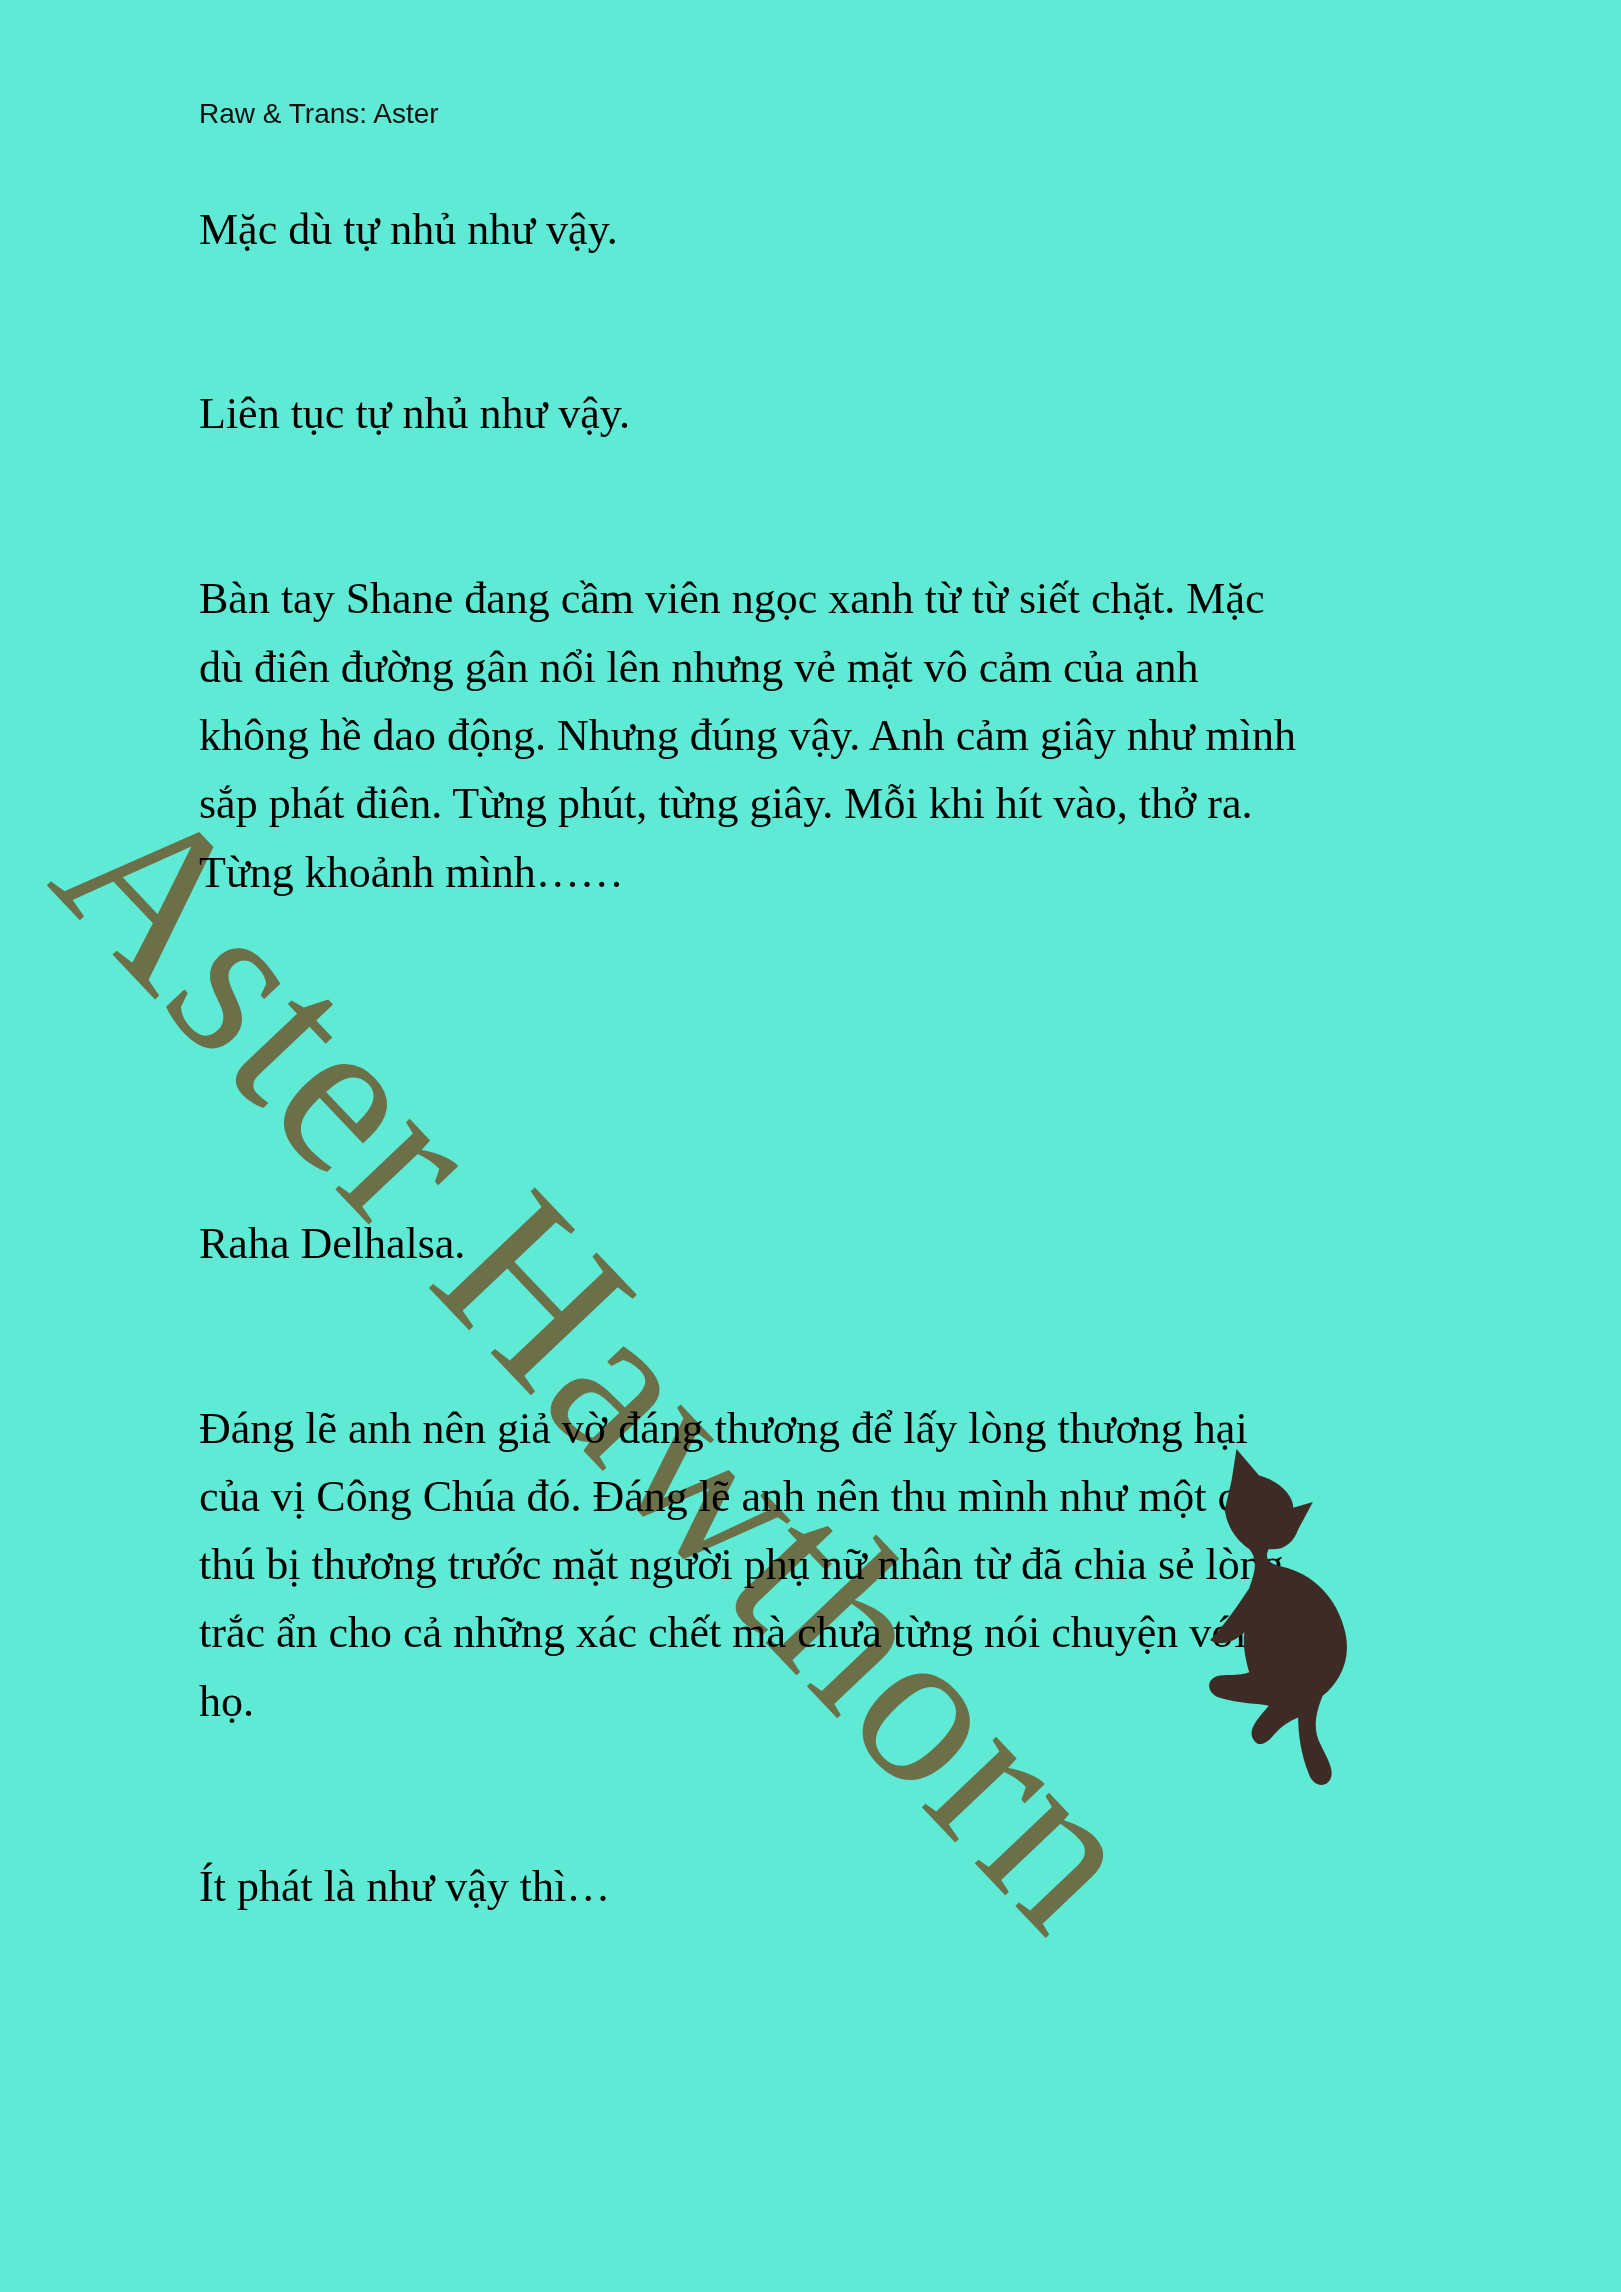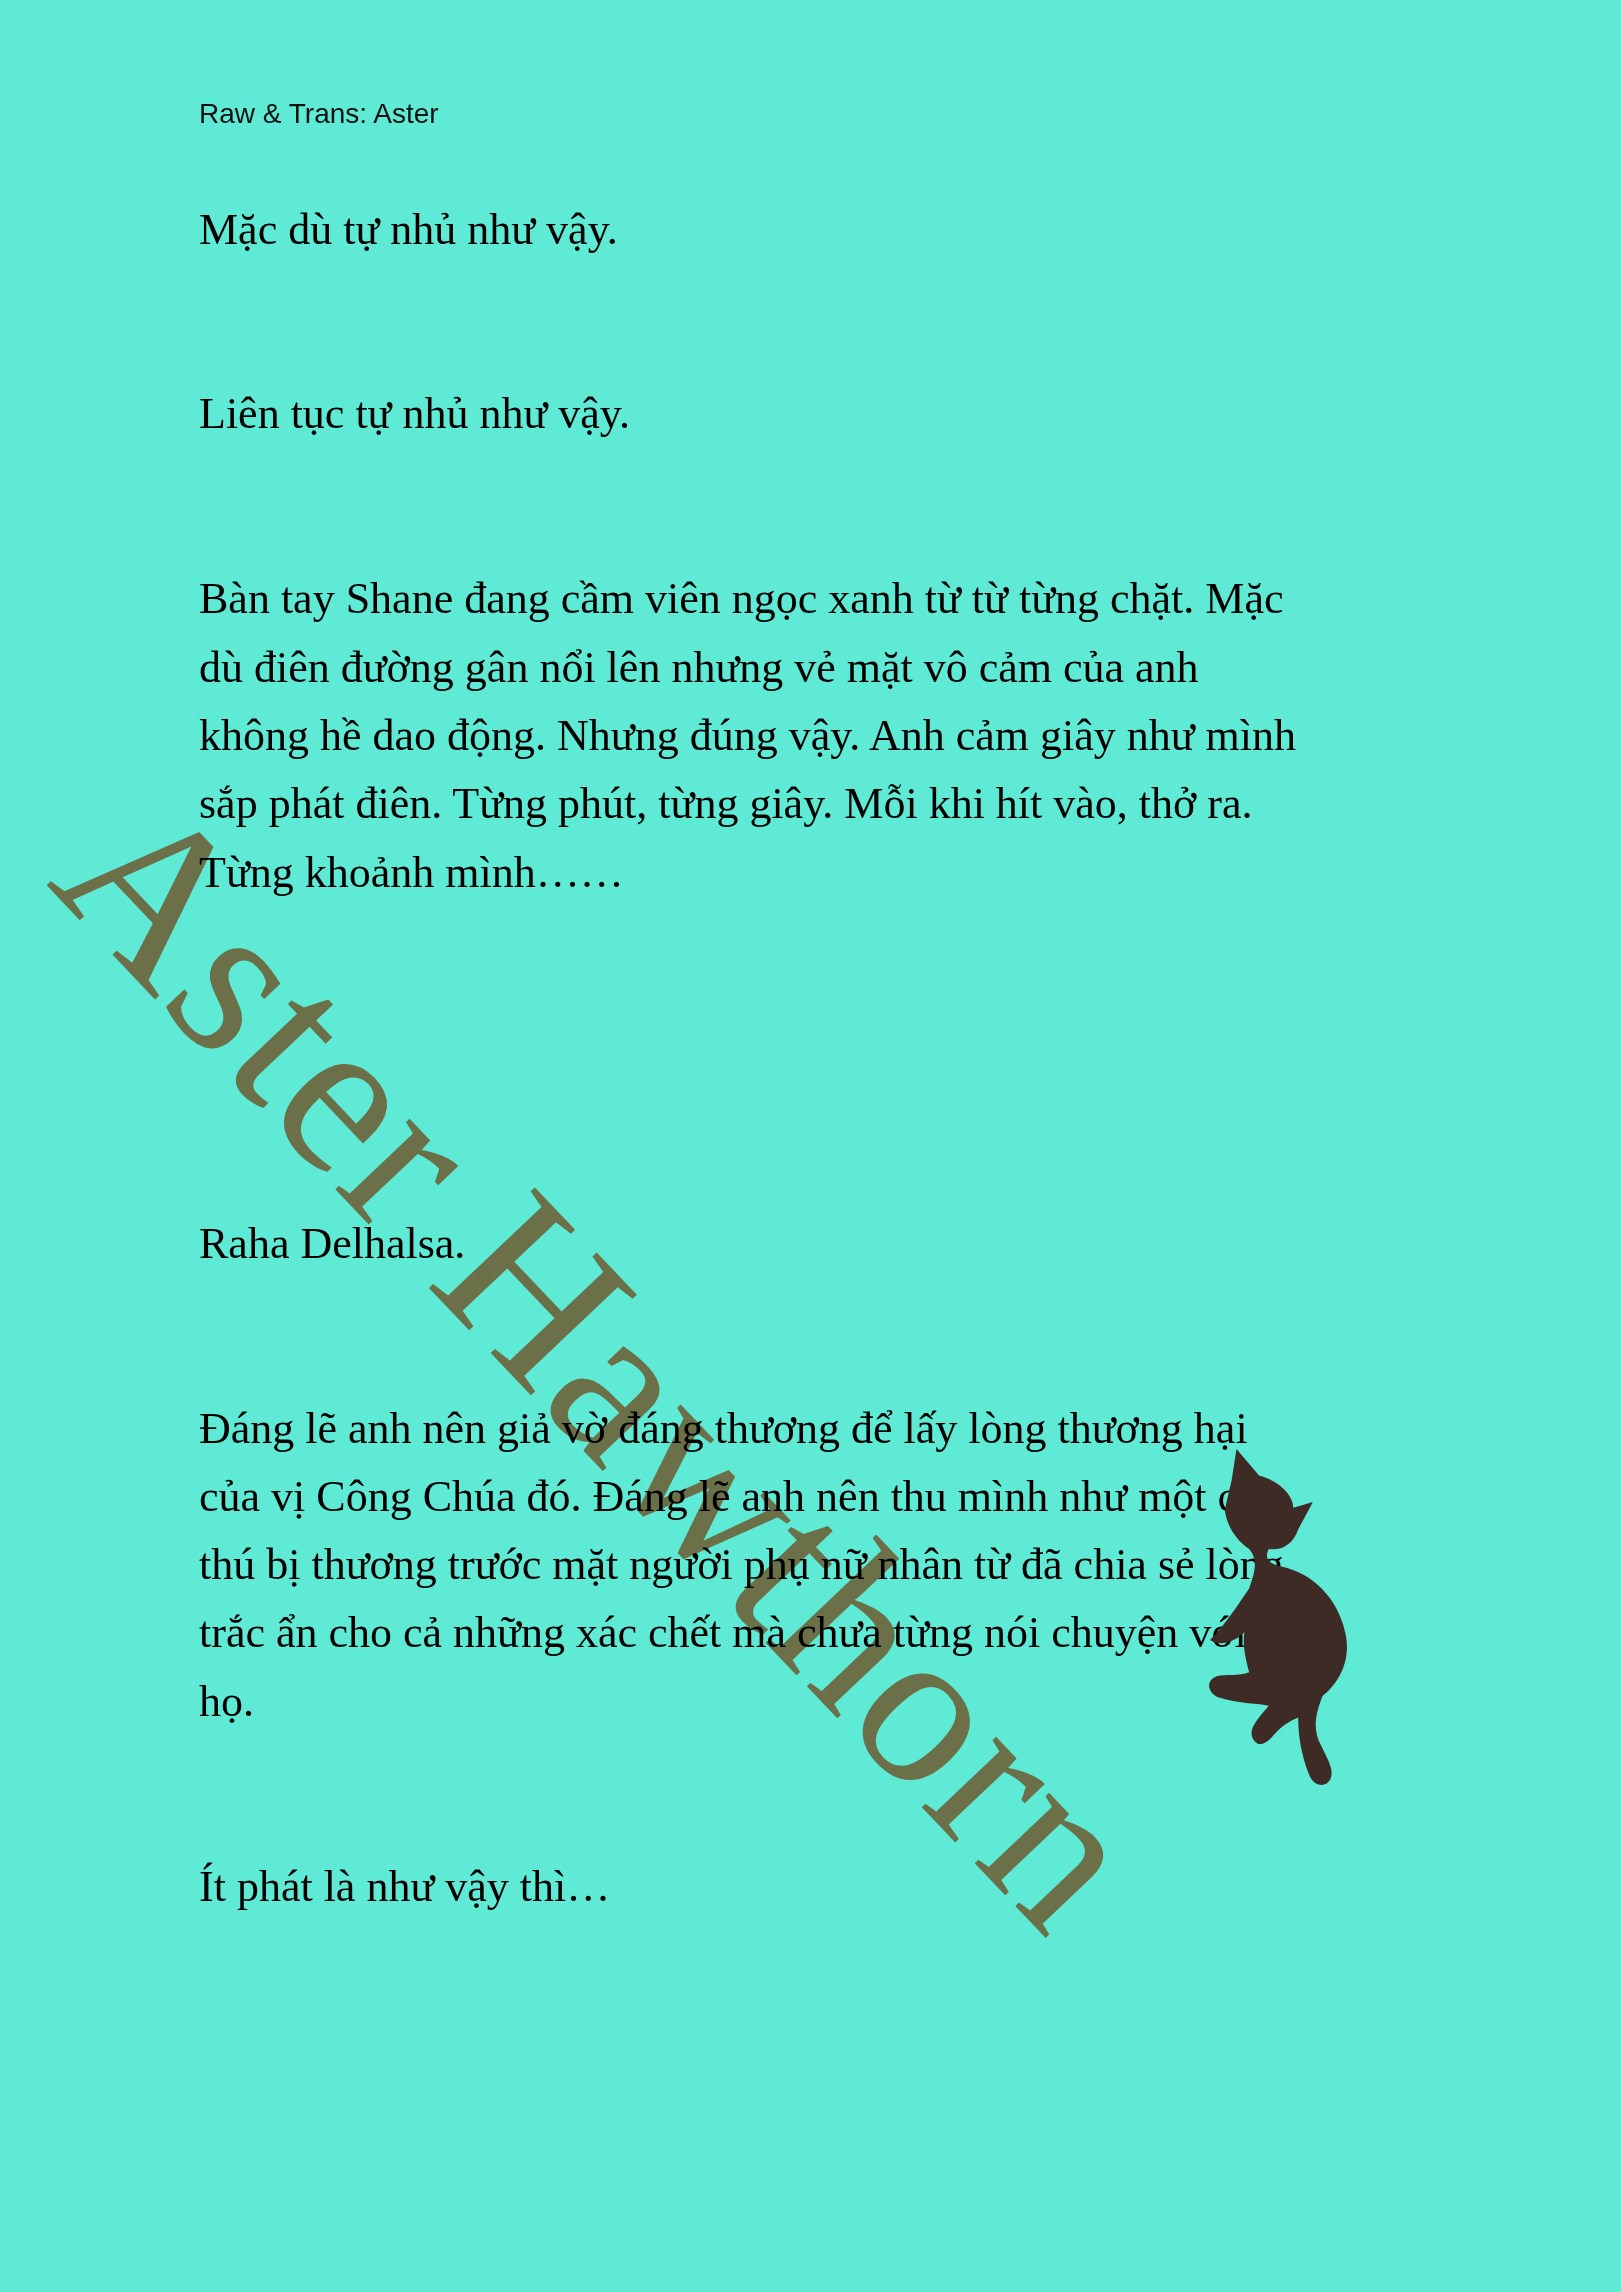--- a/index.html
+++ b/index.html
@@ -30,21 +30,21 @@
 
   <div class="header">Raw &amp; Trans: Aster</div>
 
   <div class="watermark">Aster Hawthorn</div>
 
   <div class="line" style="top:392px">Liên tục tự nhủ như vậy.</div>
 
   <div class="line" style="top:208px">Mặc dù tự nhủ như vậy.</div>
 
   <div>
-    <div class="line" style="top:577px">Bàn tay Shane đang cầm viên ngọc xanh từ từ từng chặt. Mặc</div>
+    <div class="line" style="top:577px">Bàn tay Shane đang cầm viên ngọc xanh từ từ siết chặt. Mặc</div>
     <div class="line" style="top:646px">dù điên đường gân nổi lên nhưng vẻ mặt vô cảm của anh</div>
     <div class="line" style="top:714px">không hề dao động. Nhưng đúng vậy. Anh cảm giây như mình</div>
     <div class="line" style="top:782px">sắp phát điên. Từng phút, từng giây. Mỗi khi hít vào, thở ra.</div>
     <div class="line" style="top:851px">Từng khoảnh mình……</div>
   </div>
 
 
   <div class="line" style="top:1222px">Raha Delhalsa.</div>
 
   <div>

